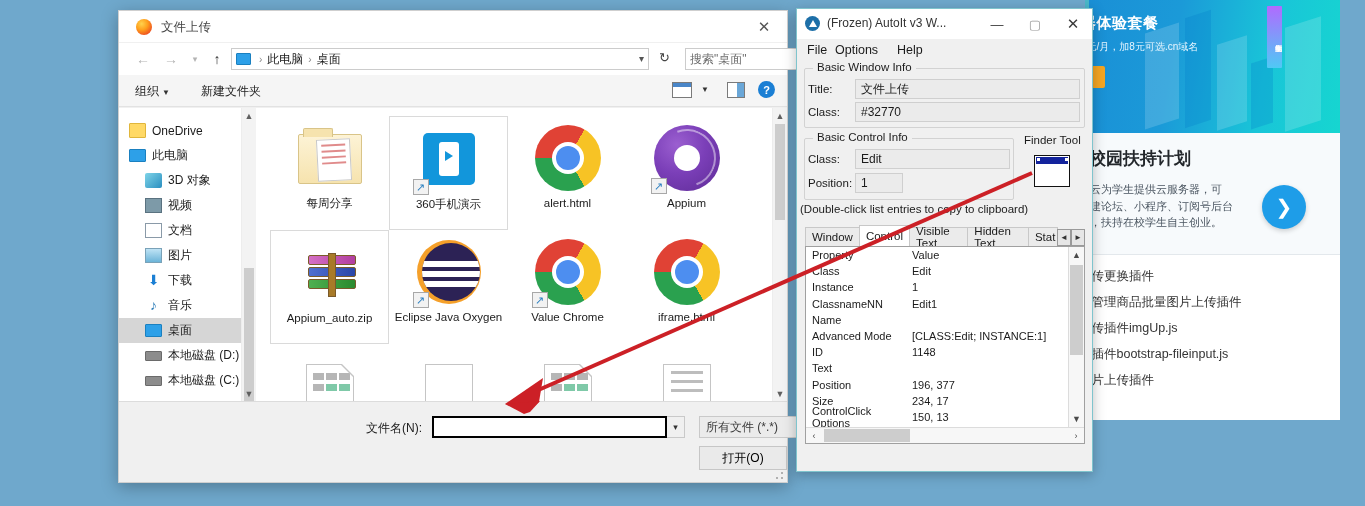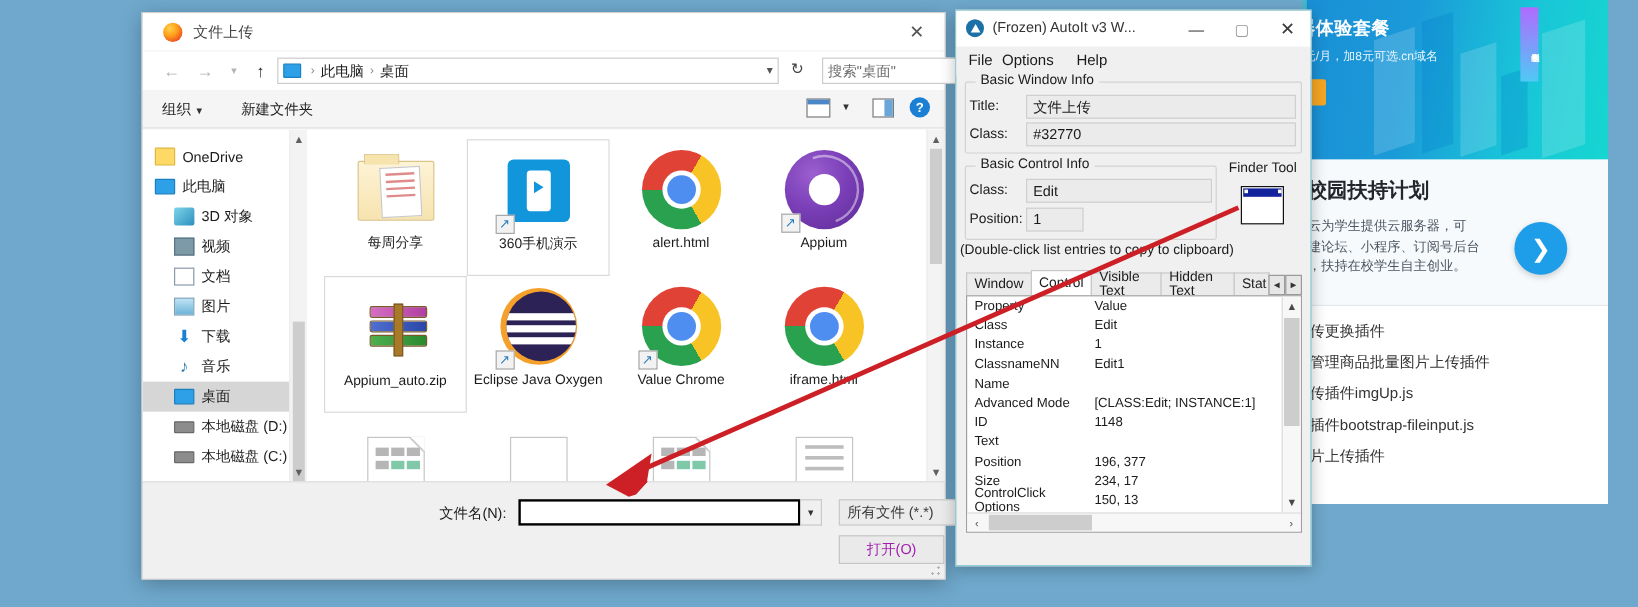--- a/index.html
+++ b/index.html
@@ -384,21 +384,21 @@
     position: absolute; left: 580px; top: 14px; width: 185px; height: 22px;
     border: 1px solid #c9c9c9; background: #ebebeb;
     display: flex; align-items: center; padding: 0 6px;
     font-size: 12px; color: #3b3b3b;
   }
   #filter-select .ar { margin-left: auto; font-size: 9px; color:#444; }
   #btn-open {
     position: absolute; left: 580px; top: 44px; width: 88px; height: 24px;
     border: 1px solid #c6c6c6; background: #eaeaea;
     display: flex; align-items: center; justify-content: center;
-    font-size: 12px; color: #a21caf;
+    font-size: 12px; color: #000000;
   }
   #btn-cancel {
     position: absolute; left: 678px; top: 44px; width: 88px; height: 24px;
     border: 1px solid #c6c6c6; background: #eaeaea;
     display: flex; align-items: center; justify-content: center;
     font-size: 12px; color: #1b1b1b;
   }
   #fd-grip {
     position:absolute; right:3px; bottom:2px; width:8px; height:8px;
     background:

